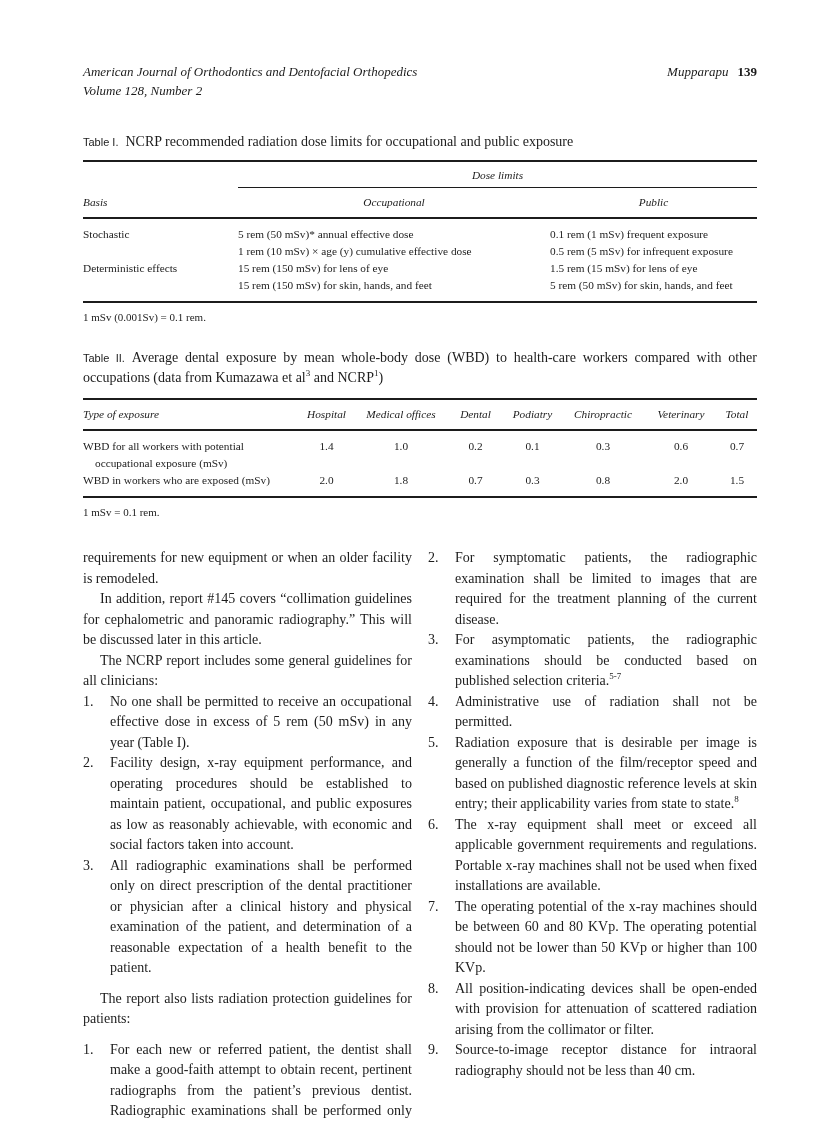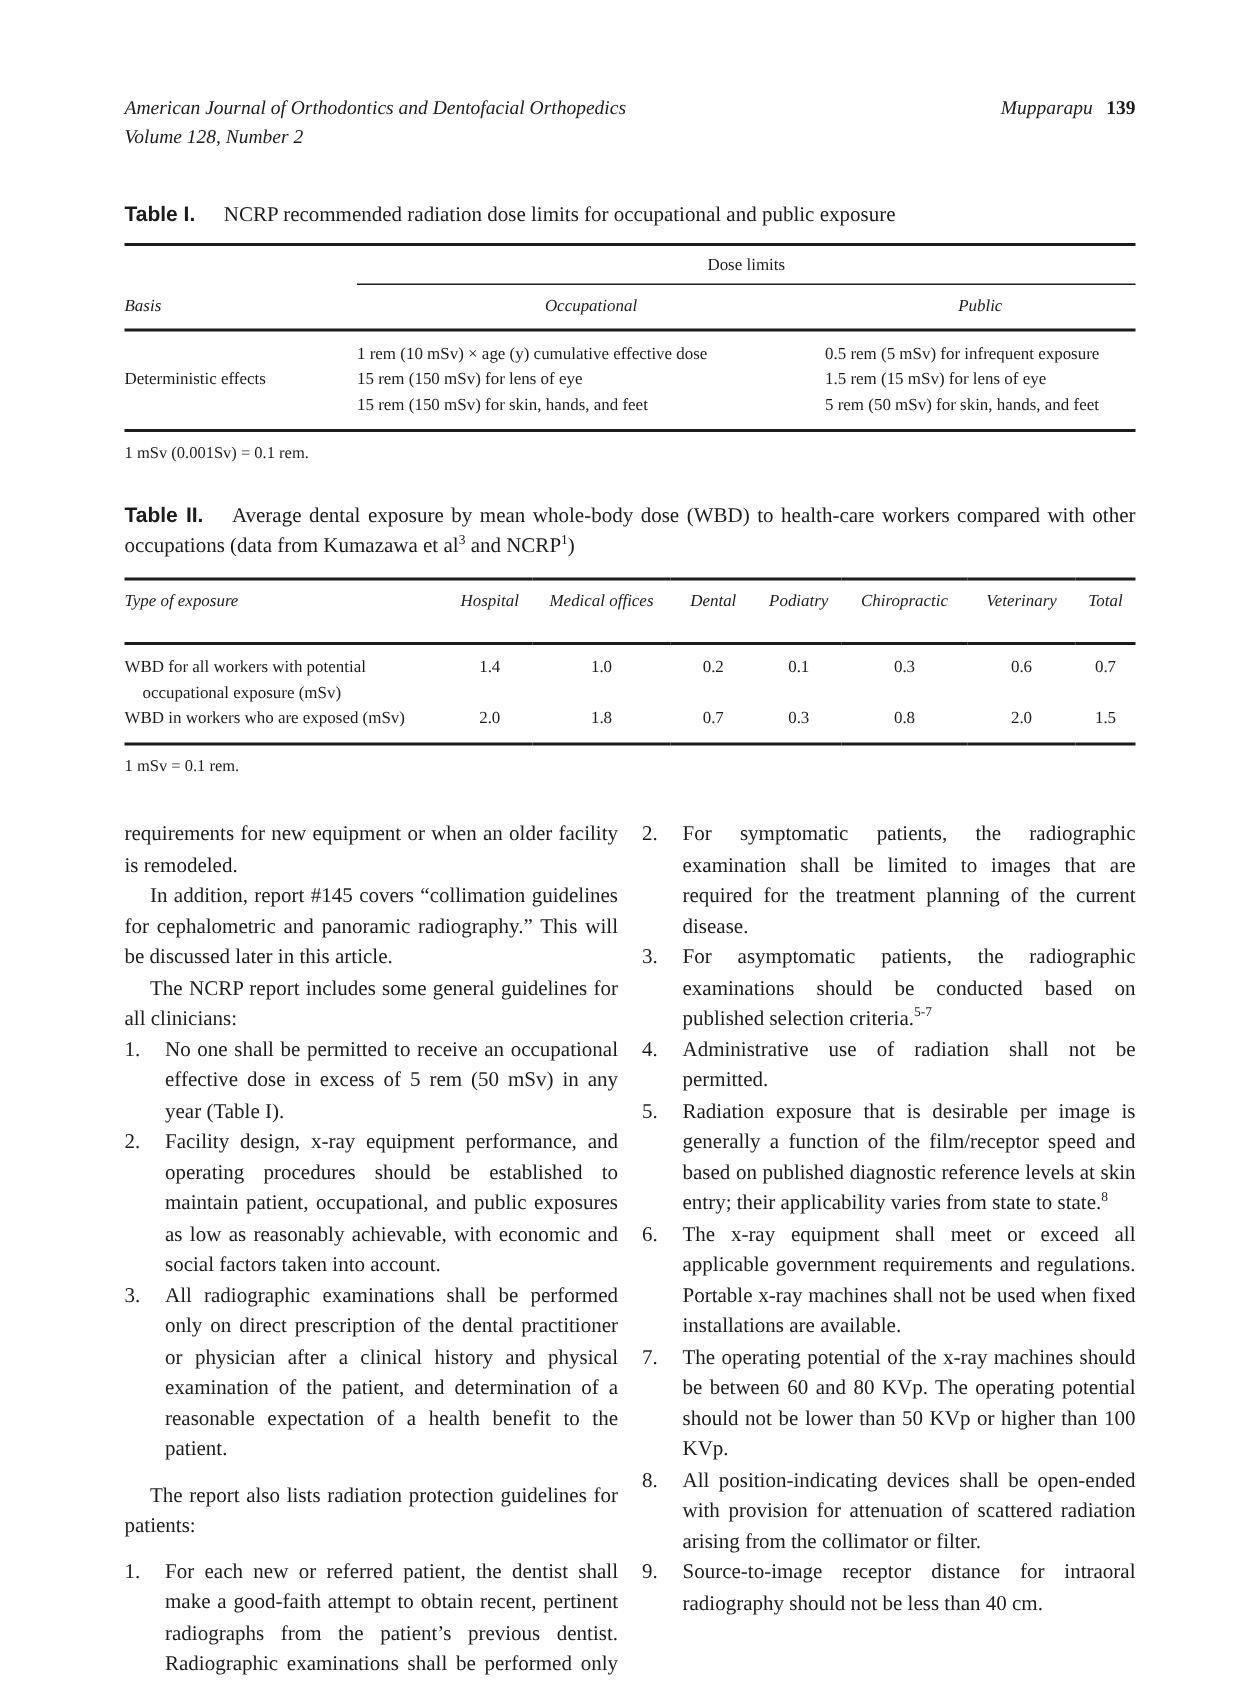--- a/index.html
+++ b/index.html
@@ -11,47 +11,47 @@
 
   
   .hdr{display:flex;justify-content:space-between;align-items:flex-start;
        font-style:italic;font-size:13px;line-height:19px;font-family:Liberation Serif, serif;}
   .hdr .pagenum{font-style:normal;font-weight:bold;margin-left:9px;}
 
   
   .tcaption{margin:0;font-size:14px;line-height:20px;}
   .cap1{margin-top:32px;}
   .cap2{margin-top:22px;text-align:justify;}
-  .tlabel{font-family:"Liberation Sans","DejaVu Sans",sans-serif;font-size:14px;font-weight:700;margin-right:19px;}
+  .tlabel{font-family:"Liberation Sans","DejaVu Sans",sans-serif;font-size:11px;font-weight:400;margin-right:7px;}
   sup{font-size:9px;line-height:0;}
 
   
   table{border-collapse:collapse;table-layout:fixed;width:674px;font-size:11.3px;color:#1c1c1c;}
   td{padding:0;vertical-align:top;line-height:17px;}
   .ital{font-style:italic;}
   .ctr{text-align:center;}
   .nowrap{white-space:nowrap;}
 
   .t1{margin-top:8px;border-top:2.5px solid #1c1c1c;border-bottom:2.5px solid #1c1c1c;}
   .t1 .sprow td{padding-top:5px;}
-  .t1 .spcell{border-bottom:1px solid #1c1c1c;text-align:center;padding-bottom:3px;}
+  .t1 .spcell{border-bottom:1px solid #1c1c1c;text-align:center;font-style:italic;padding-bottom:3px;}
   .t1 .hrow td{border-bottom:2.5px solid #1c1c1c;padding-top:6px;padding-bottom:6px;}
   .t1 tbody tr:first-child td{padding-top:7px;}
   .t1 tbody tr:last-child td{padding-bottom:7px;}
 
   .fnote{margin:0;font-size:11px;line-height:16.5px;}
   .fn-block{margin-top:6px;}
 
   .t2{margin-top:10px;border-top:2.5px solid #1c1c1c;border-bottom:2.5px solid #1c1c1c;}
   .t2 .sprow td{padding-top:6px;}
   .sp-left{display:block;width:158px;margin-left:14px;border-bottom:1px solid #1c1c1c;
            text-align:center;font-style:italic;padding-bottom:3px;}
   .sp-right{display:block;border-bottom:1px solid #1c1c1c;margin-left:8px;
             text-align:center;font-style:italic;padding-bottom:3px;}
-  .t2 .hrow td{border-bottom:2.5px solid #1c1c1c;padding-top:6px;padding-bottom:18px;}
+  .t2 .hrow td{border-bottom:2.5px solid #1c1c1c;padding-top:6px;padding-bottom:6px;}
   .t2 tbody tr:first-child td{padding-top:7px;}
   .t2 tbody tr:last-child td{padding-bottom:7px;}
   .hang{padding-left:12px;text-indent:-12px;}
 
   
   .cols{display:flex;gap:16px;margin-top:28px;font-size:14px;line-height:20.5px;}
   .col{flex:1;min-width:0;}
   .col p{margin:0;text-align:justify;}
   .ind{text-indent:17px;}
   .li{display:flex;}
@@ -90,20 +90,25 @@
           <td></td>
           <td colspan="2" class="spcell">Dose limits</td>
         </tr>
         <tr class="hrow">
           <td class="ital">Basis</td>
           <td class="ital ctr">Occupational</td>
           <td class="ital ctr">Public</td>
         </tr>
       </thead>
       <tbody>
+        <tr>
+          <td>Stochastic</td>
+          <td class="nowrap">5 rem (50 mSv)* annual effective dose</td>
+          <td class="nowrap">0.1 rem (1 mSv) frequent exposure</td>
+        </tr>
         <tr>
           <td></td>
           <td class="nowrap">1 rem (10 mSv) × age (y) cumulative effective dose</td>
           <td class="nowrap">0.5 rem (5 mSv) for infrequent exposure</td>
         </tr>
         <tr>
           <td>Deterministic effects</td>
           <td class="nowrap">15 rem (150 mSv) for lens of eye</td>
           <td class="nowrap">1.5 rem (15 mSv) for lens of eye</td>
         </tr>

